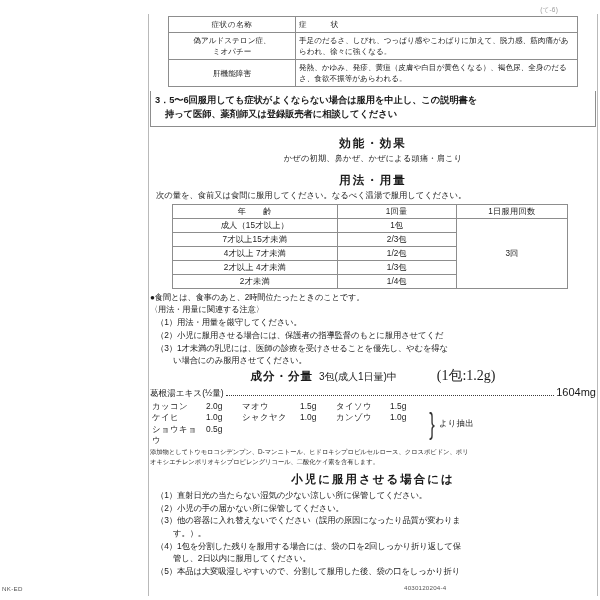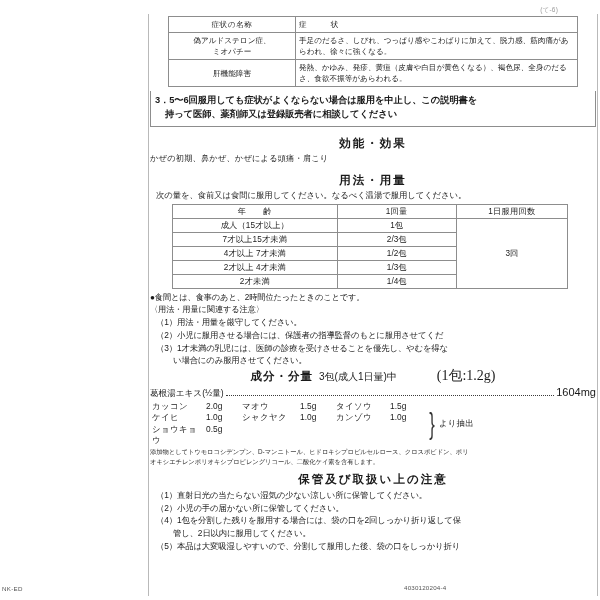--- a/index.html
+++ b/index.html
@@ -91,21 +91,21 @@
 
   
   .sec-title {
     text-align: center;
     font-weight: bold;
     font-size: 11.5px;
     letter-spacing: 2px;
     margin: 9px 0 2px 0;
   }
   .sec-sub {
-    text-align: left;
+    text-align: center;
     font-size: 8.2px;
     letter-spacing: .2px;
     margin-bottom: 2px;
   }
   .lead {
     font-size: 8.4px;
     margin: 2px 0 3px 0;
     padding-left: 6px;
     letter-spacing: -.1px;
   }
@@ -359,28 +359,32 @@
       </div>
       <span class="brace">}</span>
       <span class="extract-label">より抽出</span>
     </div>
 
     <div class="additives">
       <span>添加物としてトウモロコシデンプン、D-マンニトール、ヒドロキシプロピルセルロース、クロスポビドン、ポリ</span><br>
       <span>オキシエチレンポリオキシプロピレングリコール、二酸化ケイ素を含有します。</span>
     </div>
 
-    <div class="sec-title" style="margin-top:6px">保管及び取扱い上の注意</div>
+    <div class="sec-title" style="margin-top:6px">小児に服用させる場合には</div>
 
     <div>
       <div class="num-item">
         <span>（1）</span><span>直射日光の当たらない湿気の少ない涼しい所に保管してください。</span>
       </div>
       <div class="num-item">
         <span>（2）</span><span>小児の手の届かない所に保管してください。</span>
+      </div>
+      <div class="num-item">
+        <span>（3）</span><span>他の容器に入れ替えないでください（誤用の原因になったり品質が変わりま</span>
+        <span class="cont">す。）。</span>
       </div>
       <div class="num-item">
         <span>（4）</span><span>1包を分割した残りを服用する場合には、袋の口を2回しっかり折り返して保</span>
         <span class="cont">管し、2日以内に服用してください。</span>
       </div>
       <div class="num-item">
         <span>（5）</span><span>本品は大変吸湿しやすいので、分割して服用した後、袋の口をしっかり折り</span>
         
         
         

